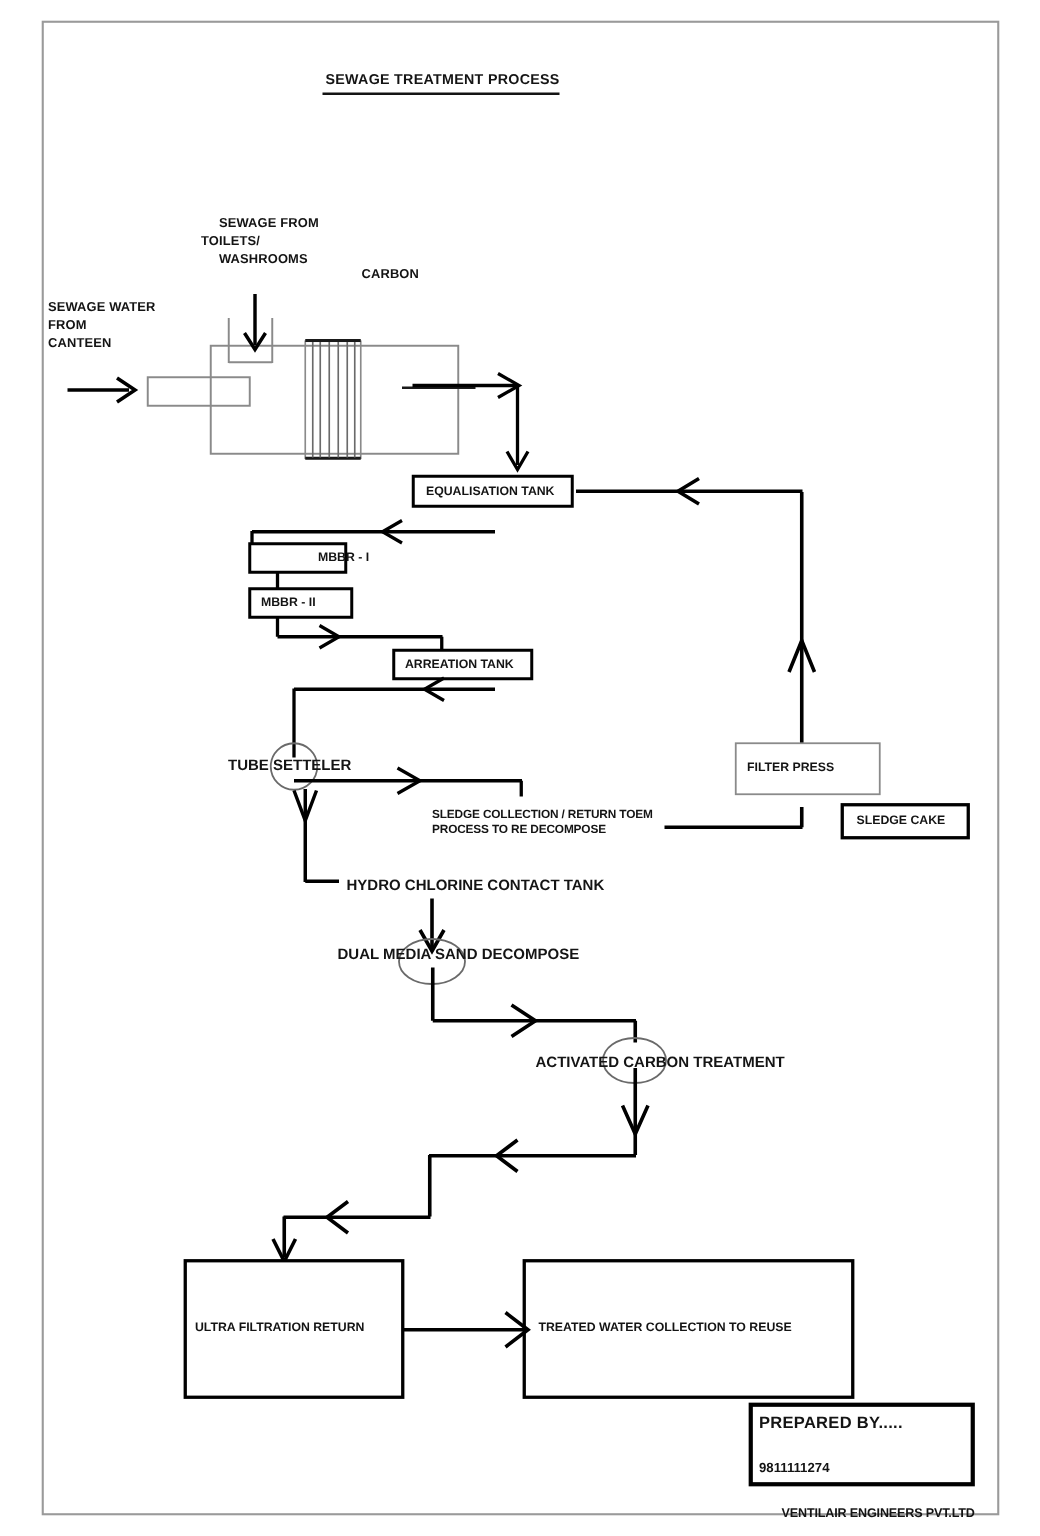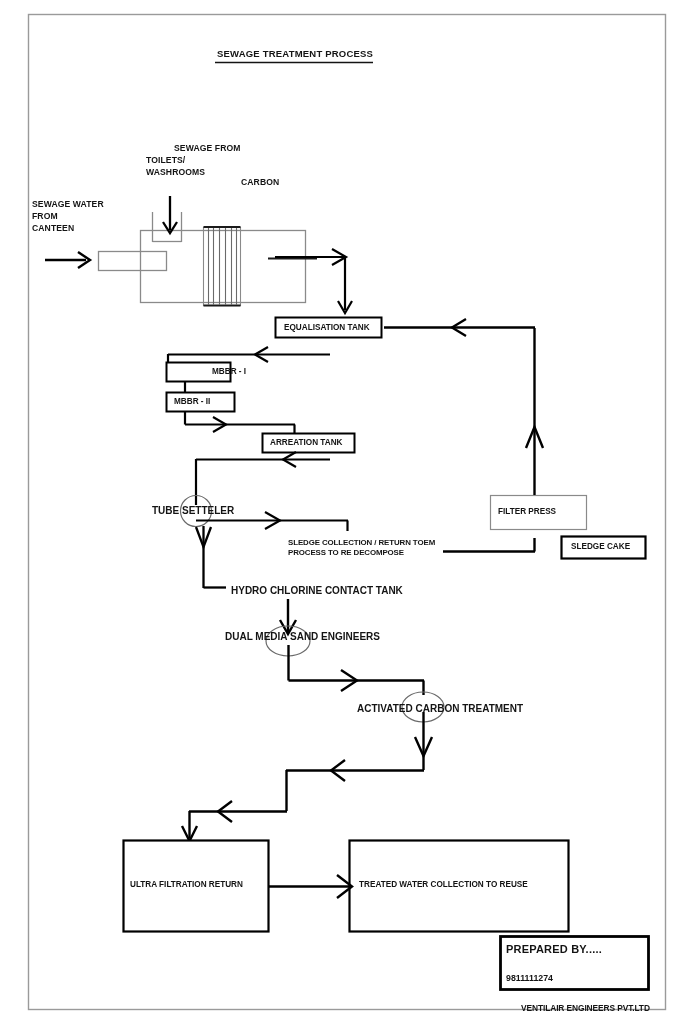--- a/index.html
+++ b/index.html
@@ -192,22 +192,22 @@
     <rect x="500.5" y="936.5" width="148" height="53" fill="#ffffff" stroke="#000" stroke-width="2.8"></rect>
 
   </svg>
 
   <div class="lbl t-title" style="left:217px;top:48px;">SEWAGE TREATMENT PROCESS</div>
 
   <div class="lbl t-src" style="left:32px;top:199px;">SEWAGE WATER</div>
   <div class="lbl t-src" style="left:32px;top:211px;">FROM</div>
   <div class="lbl t-src" style="left:32px;top:223px;">CANTEEN</div>
 
-  <div class="lbl t-src" style="left:146px;top:143px;margin-left:28px;">SEWAGE FROM</div>
-  <div class="lbl t-src" style="left:146px;top:155px;">TOILETS/</div>
+  <div class="lbl t-src" style="left:146px;top:143px;">SEWAGE FROM</div>
+  <div class="lbl t-src" style="left:134px;top:155px;">TOILETS/</div>
   <div class="lbl t-src" style="left:146px;top:167px;">WASHROOMS</div>
 
   <div class="lbl t-src" style="left:241px;top:177px;">CARBON</div>
 
   <div class="lbl t-box" style="left:284px;top:323px;text-align:center;">EQUALISATION TANK</div>
 
   <div class="lbl t-box" style="left:174px;top:367px;padding-left:38px;">MBBR - I</div>
 
   <div class="lbl t-box" style="left:174px;top:397px;">MBBR - II</div>
 
@@ -217,21 +217,21 @@
 
   <div class="lbl t-small" style="left:288px;top:538px;">SLEDGE COLLECTION / RETURN TOEM</div>
   <div class="lbl t-small" style="left:288px;top:548px;">PROCESS TO RE DECOMPOSE</div>
 
   <div class="lbl t-box" style="left:498px;top:507px;">FILTER PRESS</div>
 
   <div class="lbl t-box" style="left:571px;top:542px;">SLEDGE CAKE</div>
 
   <div class="lbl t-node" style="left:231px;top:585px;">HYDRO CHLORINE CONTACT TANK</div>
 
-  <div class="lbl t-node" style="left:225px;top:631px;">DUAL MEDIA SAND ENGINEERS</div>
+  <div class="lbl t-node" style="left:225px;top:631px;">DUAL MEDIA SAND DECOMPOSE</div>
 
   <div class="lbl t-node" style="left:357px;top:703px;">ACTIVATED CARBON TREATMENT</div>
 
   <div class="lbl t-box" style="left:130px;top:880px;">ULTRA FILTRATION RETURN</div>
 
   <div class="lbl t-box" style="left:359px;top:880px;">TREATED WATER COLLECTION TO REUSE</div>
 
   <div class="lbl t-prep-1" style="left:506px;top:943px;">PREPARED BY.....</div>
   <div class="lbl t-prep-2" style="left:506px;top:1004px;margin-left:15px;">VENTILAIR ENGINEERS PVT.LTD</div>
   <div class="lbl t-prep-3" style="left:506px;top:973px;">9811111274</div>

